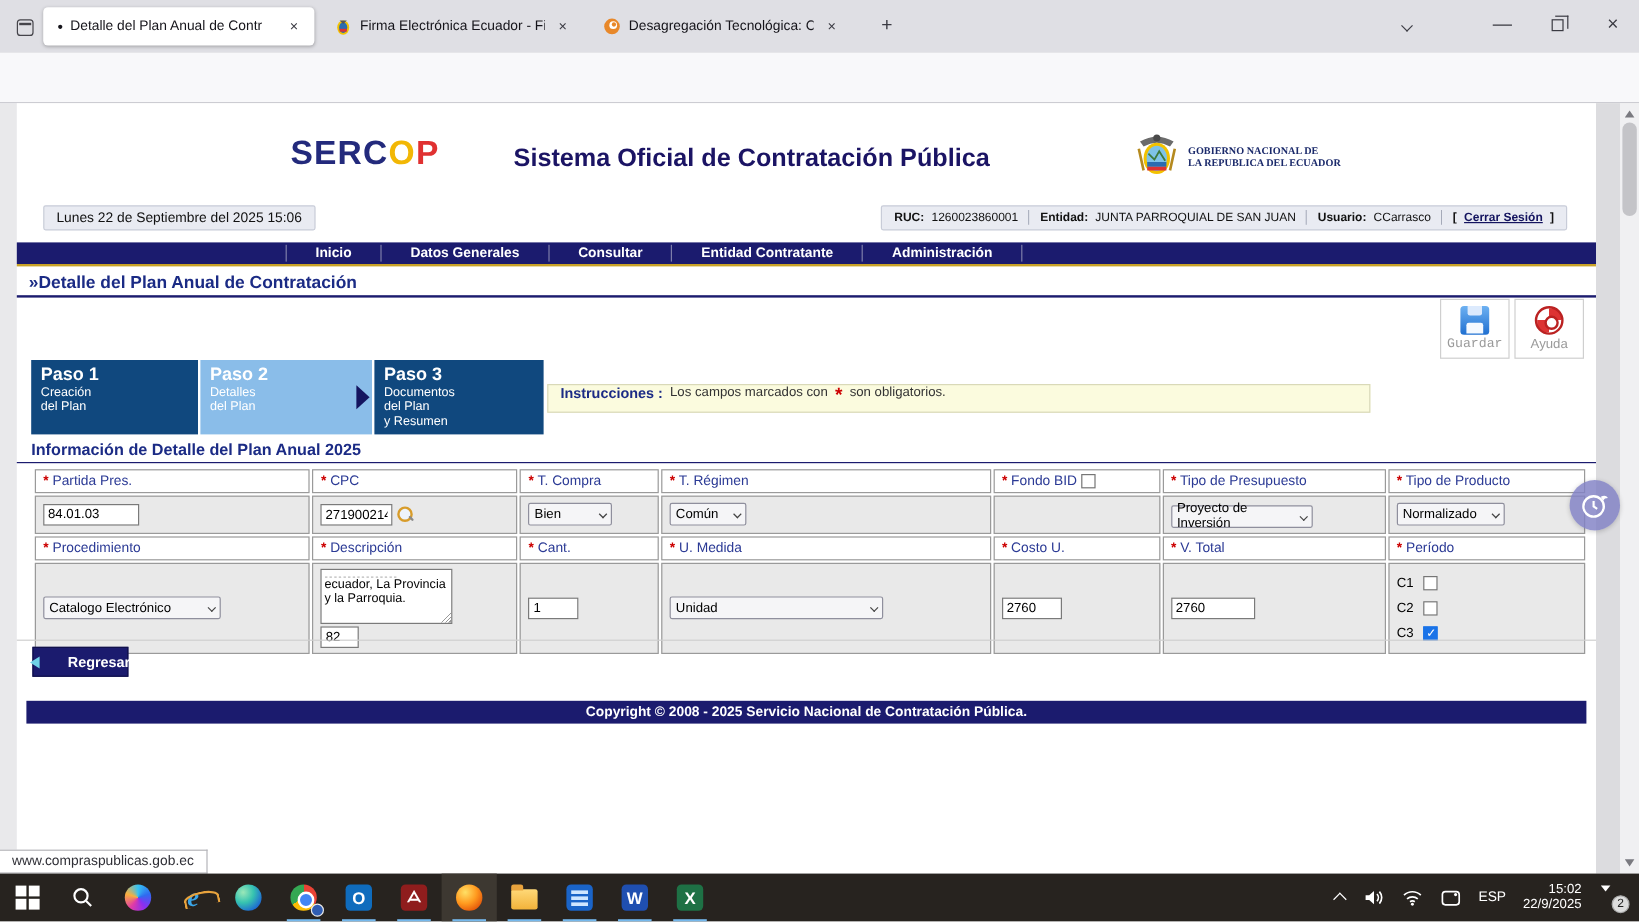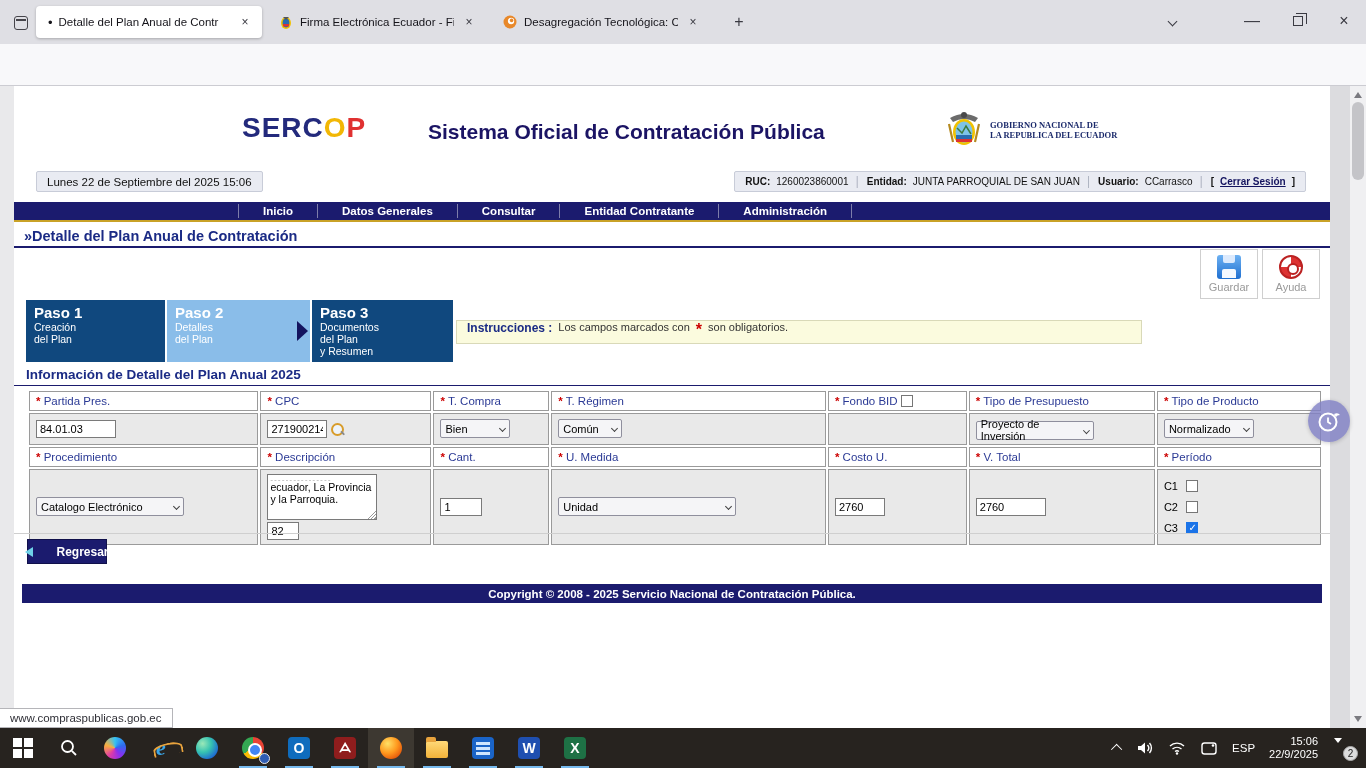--- a/index.html
+++ b/index.html
@@ -293,21 +293,21 @@
       <span class="item">Datos Generales</span>
       <span class="item">Consultar</span>
       <span class="item">Entidad Contratante</span>
       <span class="item">Administración</span>
     </div>
     <div class="goldline"></div>
 
     <div class="breadcrumb">»Detalle del Plan Anual de Contratación</div>
     <div class="navy-rule"></div>
 
-    <div class="actbtn" style="left:1186px;">
+    <div class="actbtn" style="left:1186px;font-family:Liberation Mono, monospace;">
       <span class="floppy"></span>
       <span class="lbl">Guardar</span>
     </div>
     <div class="actbtn" style="left:1248px;">
       <span class="lifering"></span>
       <span class="lbl">Ayuda</span>
     </div>
 
     <div class="step dark" style="left:12px; width:139px;">
       <h3>Paso 1</h3>
@@ -526,21 +526,21 @@
     <svg width="18" height="14" viewBox="0 0 18 14">
       <path d="M2 5 a10 10 0 0 1 14 0 M4.5 8 a7 7 0 0 1 9 0 M7 10.5 a3.5 3.5 0 0 1 4 0" stroke="#fff" stroke-width="1.4" fill="none"></path>
       <circle cx="9" cy="12.5" r="1.2" fill="#fff"></circle>
     </svg>
     <svg width="18" height="15" viewBox="0 0 18 15">
       <rect x="2" y="2" width="14" height="11" rx="2.5" fill="none" stroke="#fff" stroke-width="1.4"></rect>
       <circle cx="13" cy="4.5" r="1.3" fill="#fff"></circle>
     </svg>
     <span class="tray-txt">ESP</span>
     <span class="clockblk">
-      <div>15:06</div>
+      <div>15:02</div>
       <div>22/9/2025</div>
     </span>
     <span class="notif">
       <span class="bubble"></span>
       <span class="badge">2</span>
     </span>
   </div>
 </div>
 
 </body></html>

